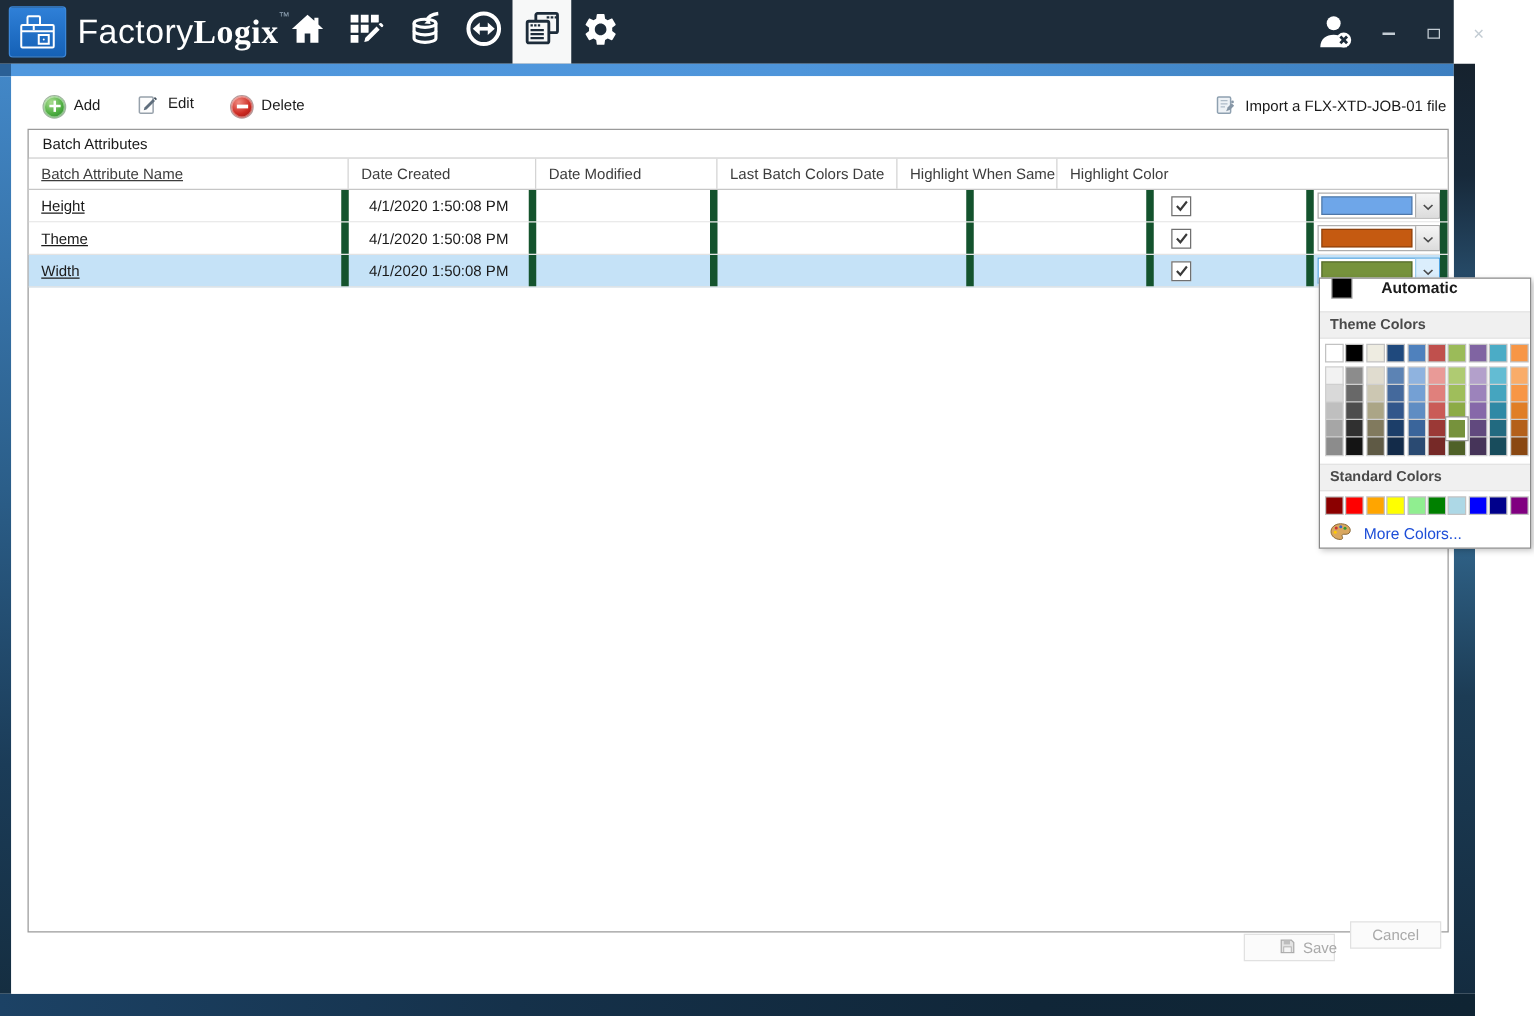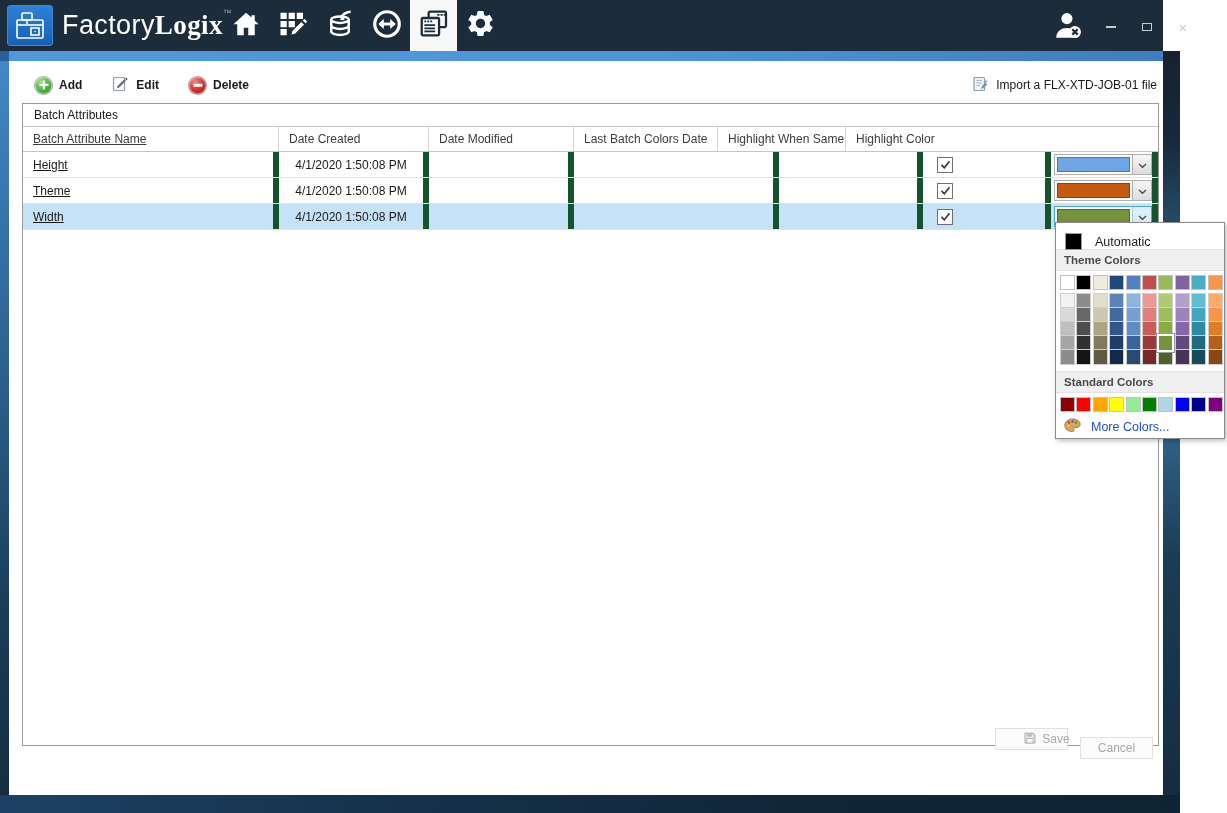--- a/index.html
+++ b/index.html
@@ -26,21 +26,21 @@
     background:linear-gradient(90deg,#2a6096 0,#2a6096 9px,#5098de 9px,#4e95da 55%,#4388c9 82%,#3d7fc0 100%);}
   .b-left{left:0;top:61px;width:9px;height:734px;
     background:linear-gradient(180deg,#4287c7,#2b5e89 45%,#1b3c58 75%,#152e41);}
   .b-right{left:1163px;top:51px;width:17px;height:744px;
     background:linear-gradient(180deg,#16222e 0%,#17293a 12%,#2d5a7d 28%,#4d88b0 38%,#2f6186 52%,#1c3c55 68%,#142c40 100%);}
   .b-bottom{left:0;top:795px;width:1180px;height:18px;
     background:linear-gradient(90deg,#1c4265,#15314a 35%,#102638 70%,#0f2433);}
   .content{left:9px;top:61px;width:1154px;height:734px;background:#fff;}
   
   .toolbar{left:13px;top:10px;width:1137px;height:28px;display:flex;align-items:center;}
-  .tbtn{display:flex;align-items:center;gap:7px;font-size:12px;color:#1a1a1a;margin-left:13px;font-weight:bold;}
+  .tbtn{display:flex;gap:7px;font-size:12px;color:#1a1a1a;margin-left:13px;}
   .tbtn.first{margin-left:13px;}
   .tbtn + .tbtn{margin-left:30px;}
   .import-btn{margin-left:auto;margin-right:2px;display:flex;align-items:center;gap:7px;font-size:12px;color:#1a1a1a;}
   .ico-add{width:17px;height:17px;border-radius:50%;position:relative;
     background:radial-gradient(circle at 35% 28%,#a8dc8f,#4fae42 55%,#1f7d22);
     box-shadow:inset 0 0 0 1px rgba(255,255,255,.4),0 0 0 1px #9fb39f;}
   .ico-add::before,.ico-add::after{content:"";position:absolute;background:#fff;left:50%;top:50%;}
   .ico-add::before{width:9px;height:2.4px;transform:translate(-50%,-50%);}
   .ico-add::after{width:2.4px;height:9px;transform:translate(-50%,-50%);}
   .ico-del{width:17px;height:17px;border-radius:50%;position:relative;
@@ -64,21 +64,21 @@
   .combo .db{width:18px;border-left:1px solid #aeaeae;background:linear-gradient(180deg,#f6f6f6,#dcdcdc);
     display:flex;align-items:center;justify-content:center;}
   .trow.sel .combo{border-color:#4da2e0;}
   .trow.sel .combo .db{background:#dbeefc;border-left-color:#9ccdef;}
   
   .btn{position:absolute;width:73px;height:22px;background:#fbfbfb;border:1px solid #e1e1e1;color:#a9a9a9;
     font-size:12px;display:flex;align-items:center;justify-content:center;gap:6px;box-sizing:border-box;}
   
   .popup{left:1055px;top:222px;width:170px;background:#fff;border:1px solid #8a8a8a;
     box-shadow:2px 2px 5px rgba(0,0,0,.25);z-index:50;box-sizing:border-box;}
-  .auto-row{height:26px;display:flex;align-items:flex-end;padding-left:10px;gap:14px;font-size:12.5px;color:#1a1a1a;}
+  .auto-row{height:26px;display:flex;align-items:flex-start;padding-left:10px;gap:24px;font-size:12.5px;color:#1a1a1a;font-weight:bold;}
   .auto-sw{width:15px;height:15px;background:#000;box-shadow:0 0 0 1px #9a9a9a;}
   .band{height:20px;background:#f0f0f0;display:flex;align-items:center;padding-left:8px;
     font-size:11.5px;font-weight:bold;color:#4a4a4a;border-top:1px solid #e3e3e3;border-bottom:1px solid #e3e3e3;}
   .swrow{display:grid;grid-template-columns:repeat(10,13px);column-gap:3.4px;padding:5px 0 4px 5px;}
   .s13{width:13px;height:13px;box-shadow:0 0 0 1px #c2c2c2;}
   .vargrid{display:grid;grid-template-columns:repeat(10,13px);column-gap:3.4px;row-gap:0;padding:1px 0 7px 5px;}
   .vcell{width:13px;height:14px;box-shadow:0 0 0 1px #cfcfcf;}
   .vcell.selcell{position:relative;z-index:3;box-shadow:0 0 0 2px #fff,0 0 0 3px #9a9a9a;}
   .more-row{height:23px;display:flex;align-items:center;gap:10px;padding-left:8px;font-size:12.5px;color:#1d4ed8;}
 </style>
@@ -295,21 +295,21 @@
                 <span><svg width="9" height="6" viewBox="0 0 9 6">
                     <path d="M1 1l3.5 3.3L8 1" stroke="#4a4a4a" stroke-width="1.3" fill="none"></path>
                   </svg></span>
               </span>
             </div>
           </div>
         </div>
       </div>
   </div>
 
-  <div class="btn" style="left:986px;top:667px;padding-left:31px;">
+  <div class="btn" style="left:986px;top:686px;padding-left:31px;">
     <span>
       <svg width="12" height="12" viewBox="0 0 12 12">
         <path d="M1 1h8l2 2v8H1z" fill="#e3e3e3" stroke="#ababab" stroke-width="1"></path>
         <rect x="3" y="1.5" width="5" height="3" fill="#bdbdbd"></rect>
         <rect x="3" y="6.5" width="6" height="4.5" fill="#f5f5f5" stroke="#ababab" stroke-width=".7"></rect>
       </svg>
     </span>
     <span>Save</span>
   </div>
   <div class="btn" style="left:1071px;top:676px;">

